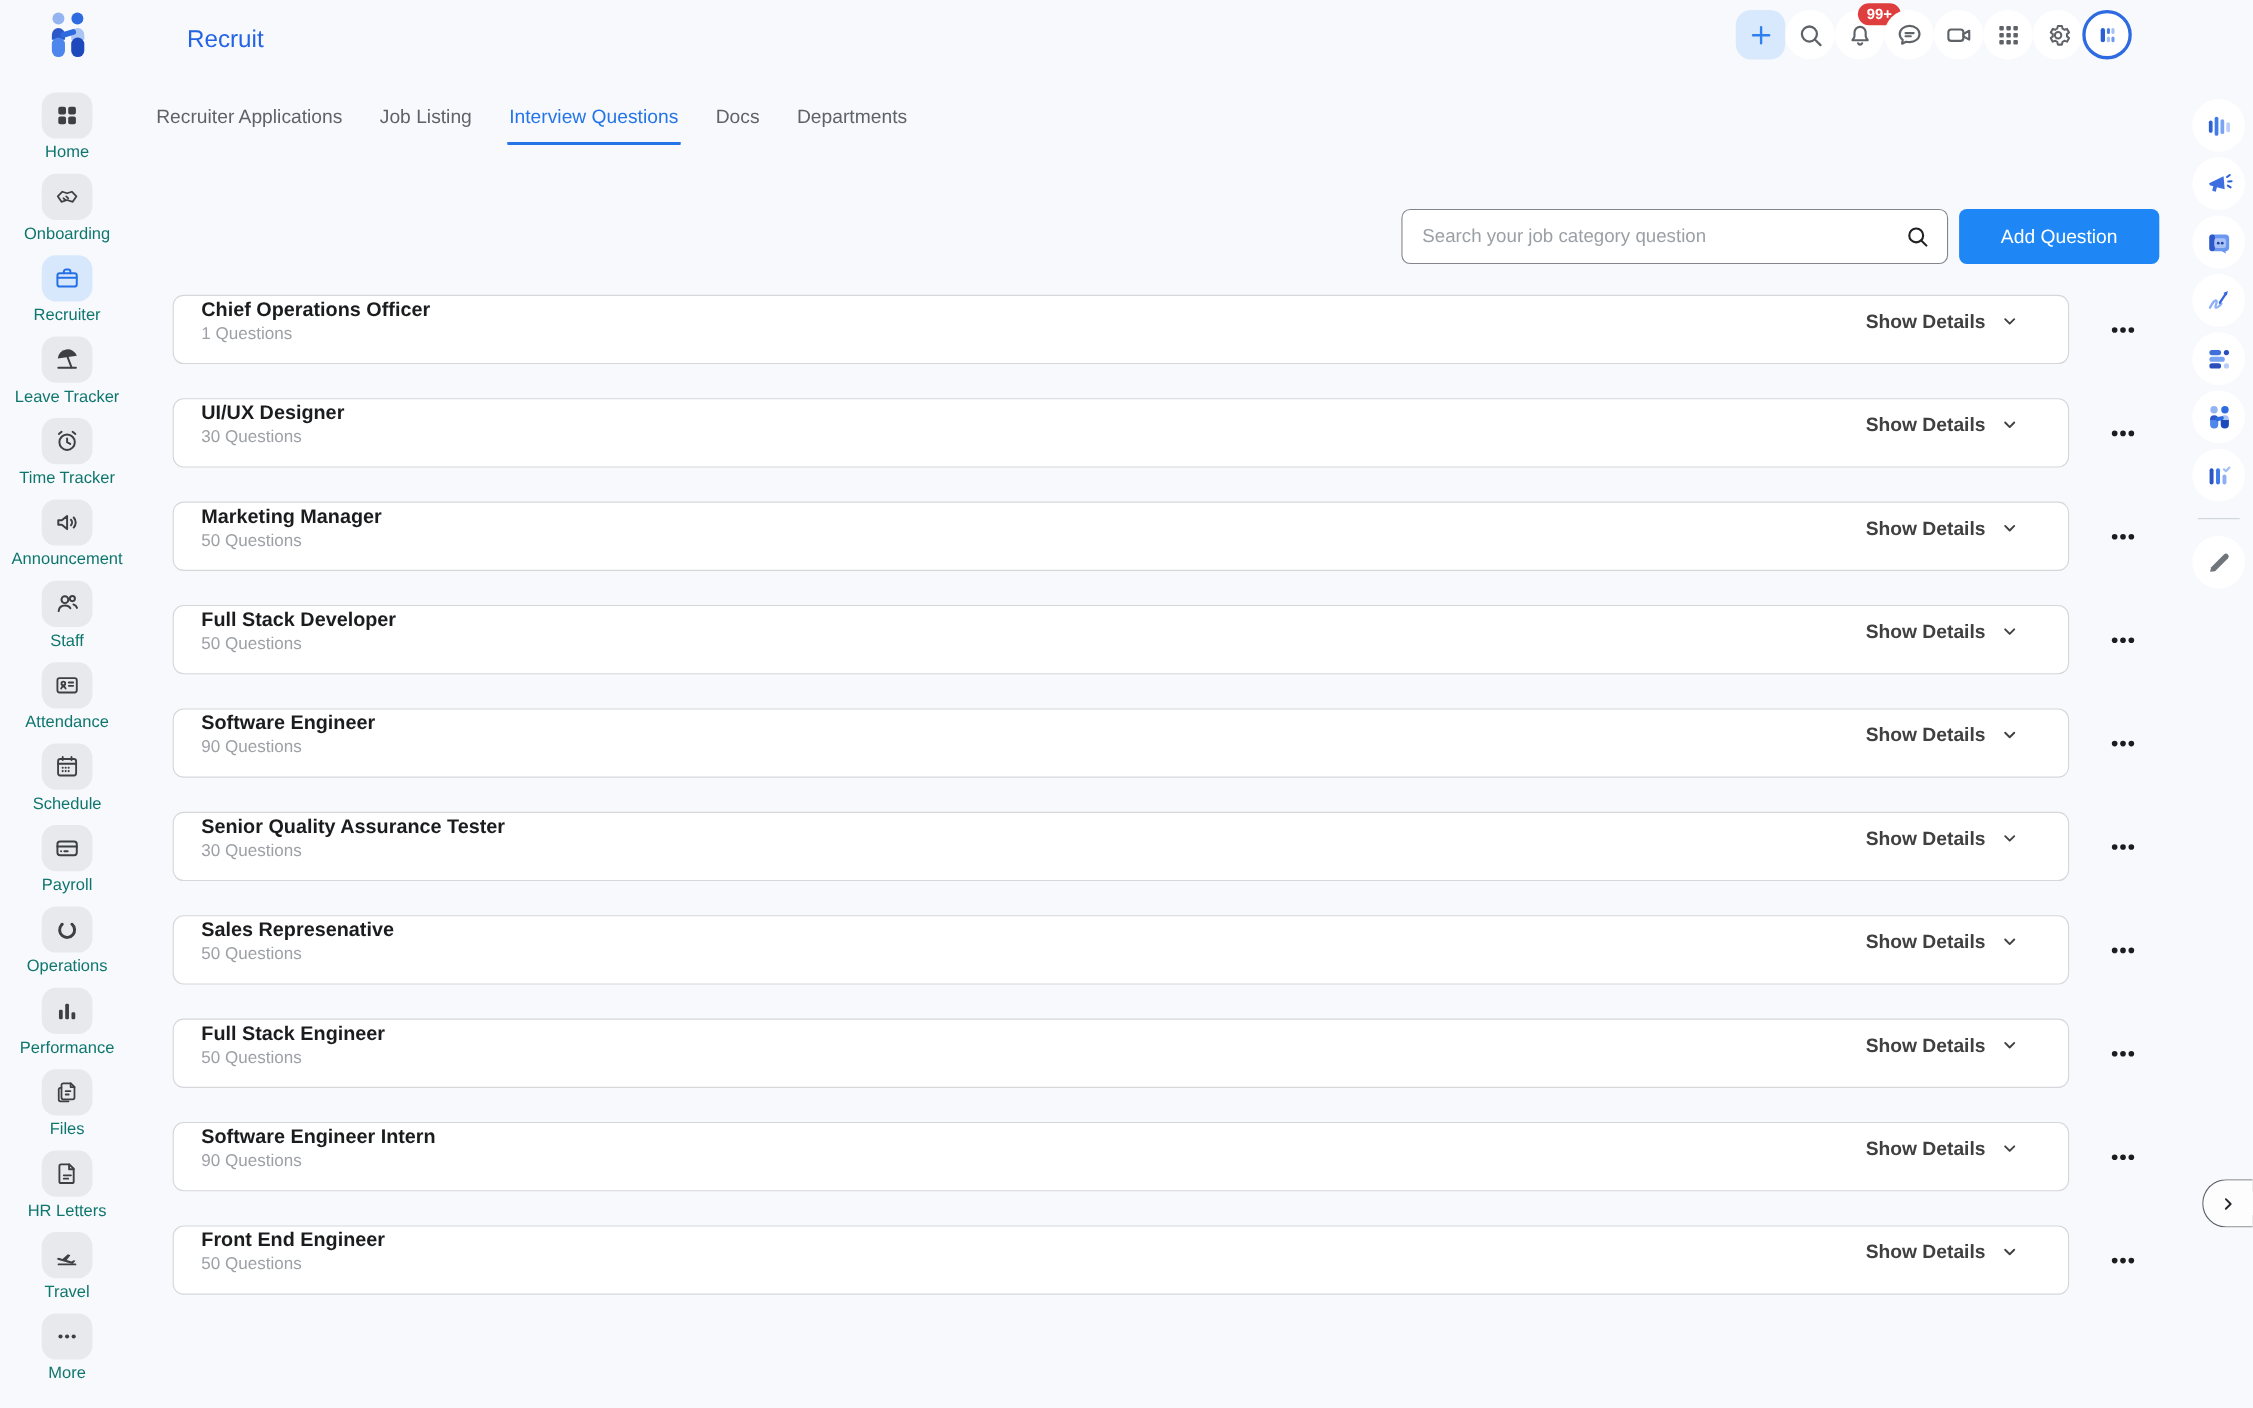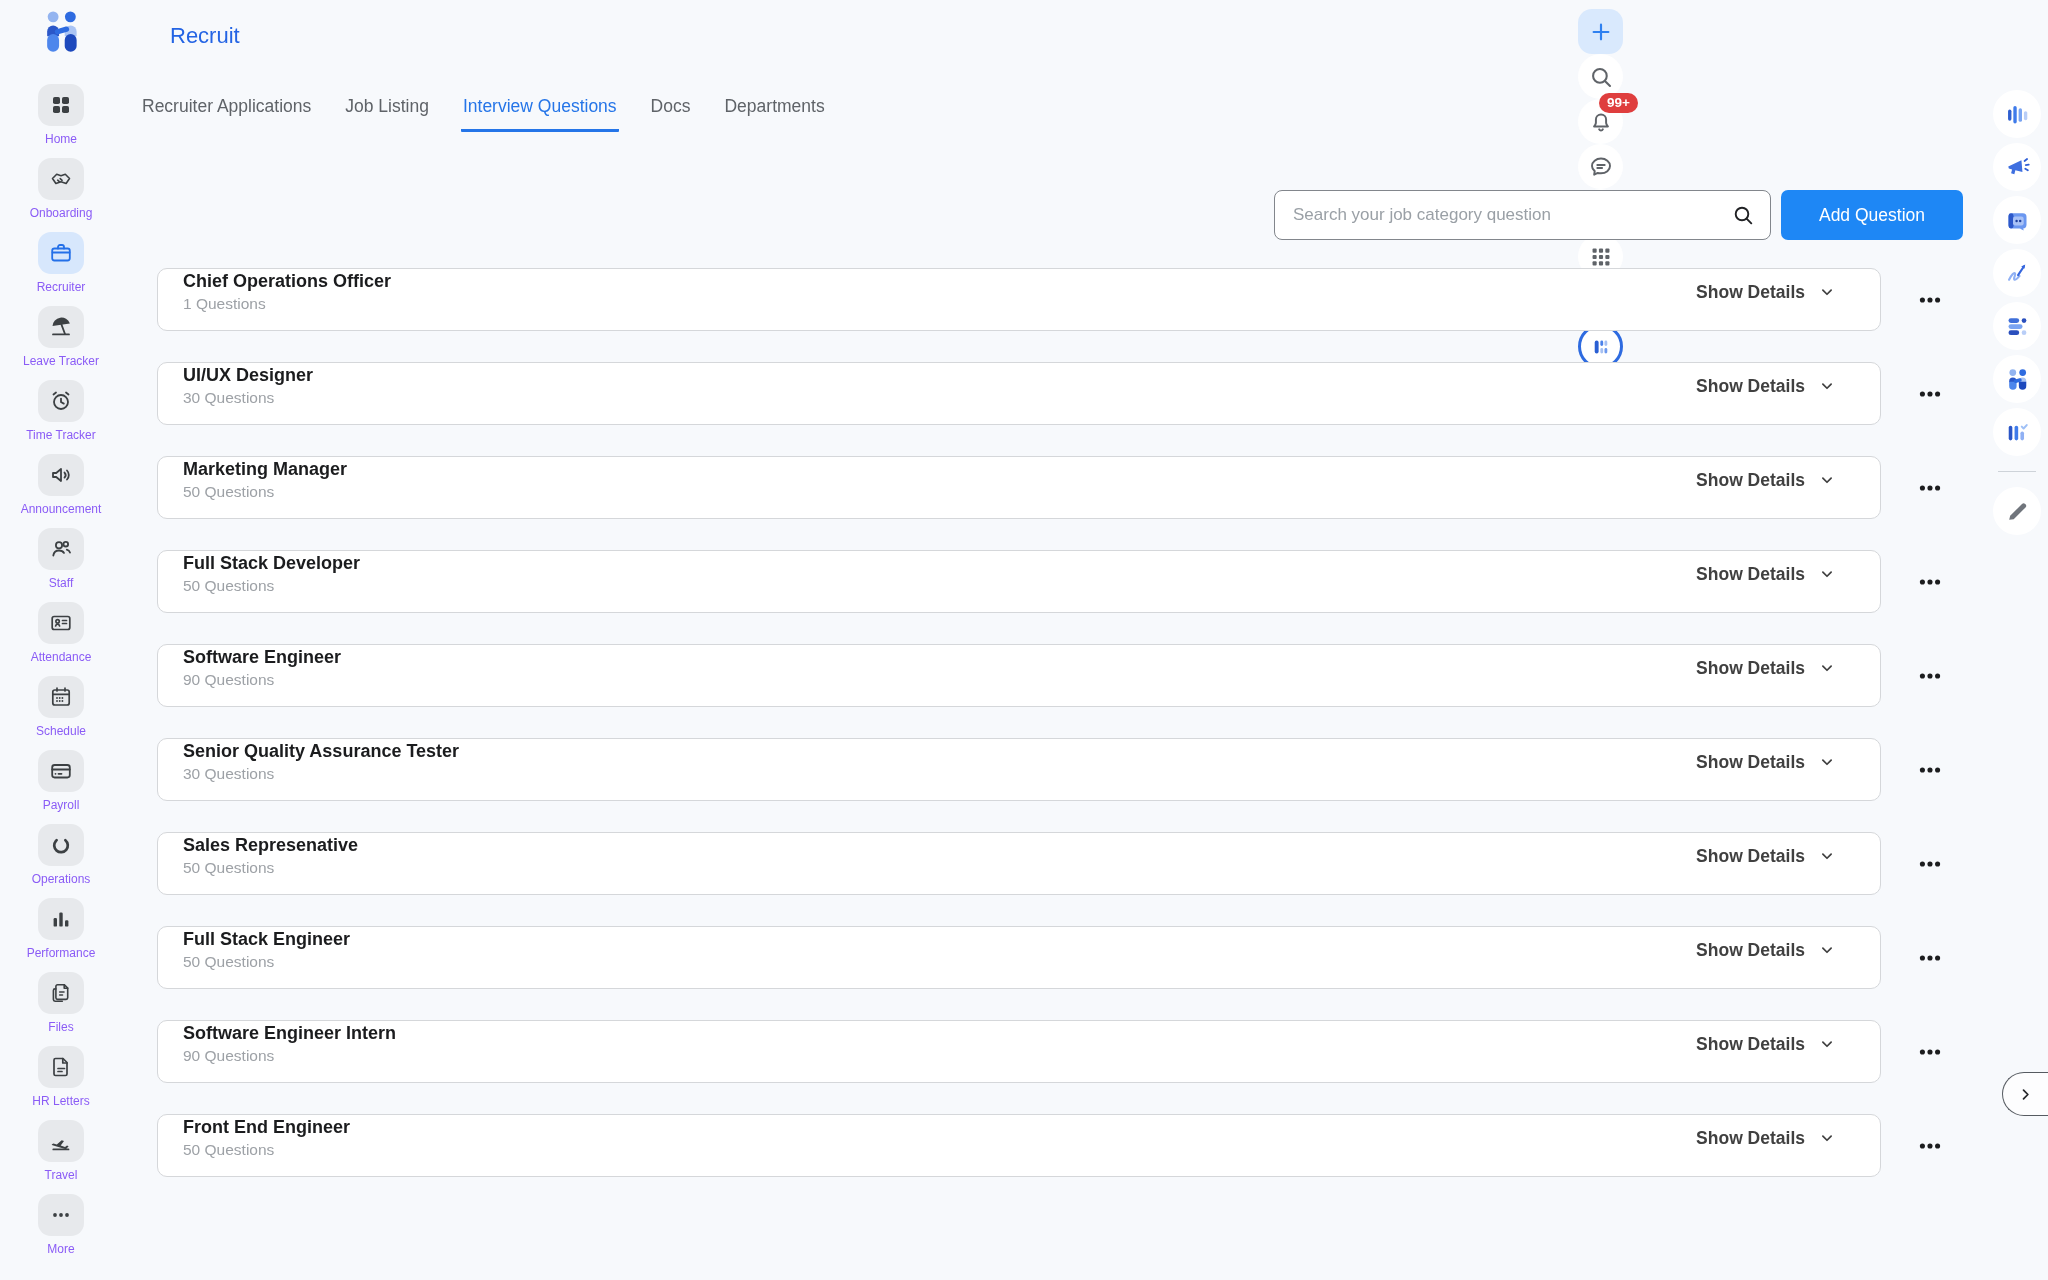--- a/index.html
+++ b/index.html
@@ -7,37 +7,37 @@
   body {
     position:relative; overflow:hidden;
     background:#f7f9fc;
     font-family:"Liberation Sans", sans-serif;
     color:#202124;
   }
   
   .app-logo { position:absolute; left:42px; top:9px; width:40px; height:46px; }
   .app-logo svg { width:100%; height:100%; }
   .app-title { position:absolute; left:128px; top:23px; font-size:22px; font-weight:500; color:#2464e4;margin-left:42px; }
-  .topbar-actions { position:absolute; left:1578px; top:9px; display:flex; align-items:center; gap:0;flex-direction:column; }
+  .topbar-actions { position:absolute; left:1578px; top:9px; display:flex; align-items:center; gap:0; }
   .tb-btn { position:relative; width:45px; height:45px; border-radius:50%; border:none; background:#fff;
             display:flex; align-items:center; justify-content:center; color:#5f6368; cursor:pointer; flex:0 0 auto; }
   .tb-btn .tb-icon { width:26px; height:26px; display:block; }
   .tb-btn svg { width:100%; height:100%; display:block; }
   .tb-plus { border-radius:14px; background:#d9e9fd; color:#2e80f0; }
   .tb-avatar { border:3px solid #2e6be0; background:#fff; }
   .badge { position:absolute; top:-6px; left:21px; background:#df3e3e; color:#fff; font-size:13.5px; font-weight:700;
            padding:3px 8px; border-radius:12px; display:none; line-height:1; }
   .badge:not(:empty) { display:inline-block; }
   
   .sidebar { position:absolute; left:0; top:84px; width:122px; display:flex; flex-direction:column; align-items:center; gap:11px; }
   .side-item { display:flex; flex-direction:column; align-items:center; cursor:pointer; width:100%; }
   .icon-box { width:46px; height:42px; border-radius:13px; background:#e7e9ec; color:#3c4043;
               display:flex; align-items:center; justify-content:center; }
   .icon-box svg { width:24px; height:24px; display:block; }
-  .side-label { margin-top:5px; font-size:12px; color:#8b5cf6; line-height:16px; white-space:nowrap; }
+  .side-label { margin-top:5px; font-size:15px; color:#0f766e; line-height:16px; white-space:nowrap; }
   .side-item.active .icon-box { background:#d7e7fc; color:#2470e8; }
   
   .tabs { position:absolute; left:140px; top:88px; display:flex; gap:30px; }
   .tab { font-family:inherit; font-size:17.5px; font-weight:500; color:#5f6368; background:none; border:none;
          padding:8px 2px 12px; cursor:pointer; border-bottom:3px solid transparent; }
   .tab.active { color:#2575e8; border-bottom-color:#2575e8; border-radius:0 0 1px 1px; }
   
   .search-box { position:absolute; left:1274px; top:190px; width:497px; height:50px; }
   .search-input { width:100%; height:100%; border:1.5px solid #82868c; border-radius:8px; background:#fff;
                   font-family:inherit; font-size:17px; color:#202124; padding:0 80px 0 18px; outline:none; }

